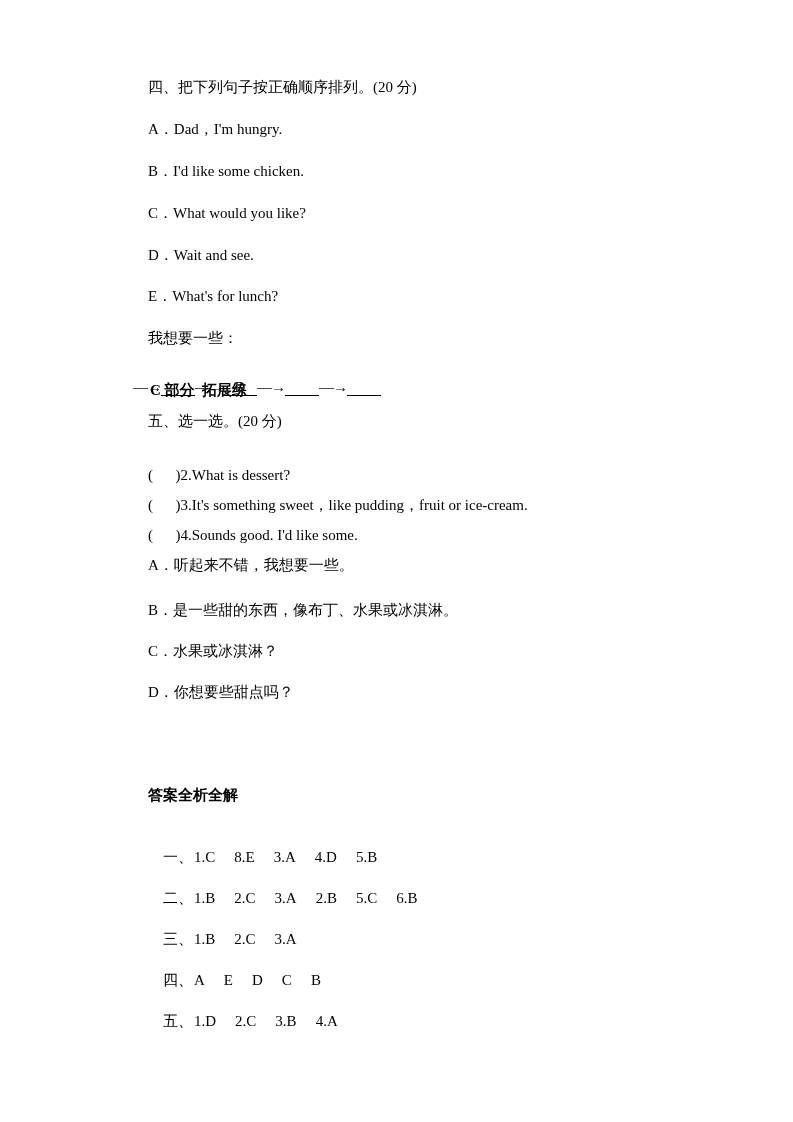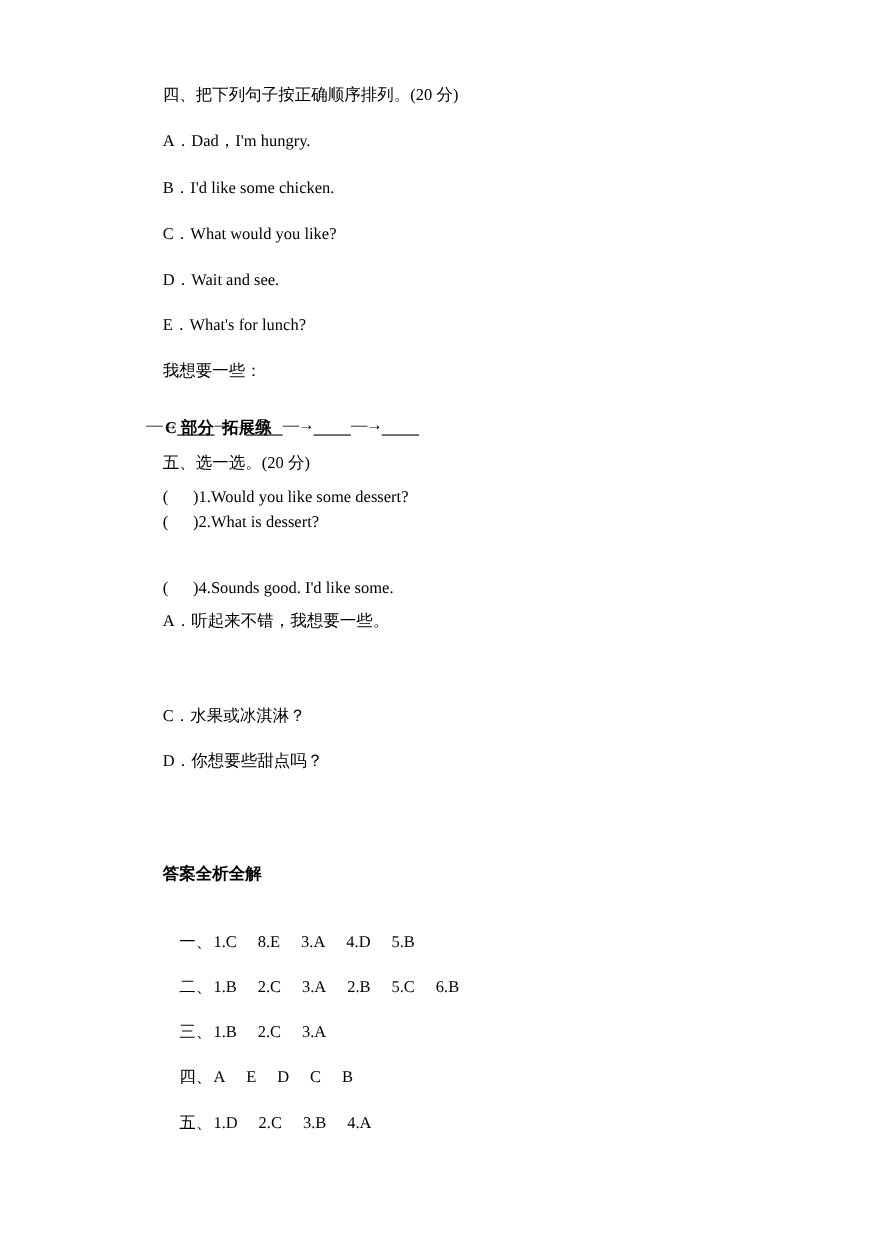--- a/index.html
+++ b/index.html
@@ -47,24 +47,25 @@
   <div class="line" style="top:287px">E．What's for lunch?</div>
   <div class="line" style="top:329px">我想要一些：</div>
 
   <div class="line order-line" style="top:360px">
     <span class="arrow">—→</span><span class="blank"></span><span class="arrow">—→</span><span class="blank">D</span><span class="arrow">—→</span><span class="blank"></span><span class="arrow">—→</span><span class="blank"></span>
   </div>
 
   <div class="line bold" style="top:381px;left:150px">C 部分  拓展练</div>
 
   <div class="line" style="top:412px">五、选一选。(20 分)</div>
-  <div class="line" style="top:443px">(      )1.Would you like some dessert?</div>
   <div class="line" style="top:466px">(      )2.What is dessert?</div>
+  <div class="line" style="top:496px">(      )3.It's something sweet，like pudding，fruit or ice-cream.</div>
   <div class="line" style="top:526px">(      )4.Sounds good. I'd like some.</div>
   <div class="line" style="top:556px">A．听起来不错，我想要一些。</div>
+  <div class="line" style="top:601px">B．是一些甜的东西，像布丁、水果或冰淇淋。</div>
   <div class="line" style="top:642px">C．水果或冰淇淋？</div>
   <div class="line" style="top:683px">D．你想要些甜点吗？</div>
 
   <div class="line bold" style="top:786px">答案全析全解</div>
 
   <div class="line ans-row" style="top:830px">
     <span class="ans-prefix">一、</span><span class="ans-items"><span class="ans-item">1.C</span><span class="ans-item">8.E</span><span class="ans-item">3.A</span><span class="ans-item">4.D</span><span class="ans-item">5.B</span></span>
   </div>
   <div class="line ans-row" style="top:871px">
     <span class="ans-prefix">二、</span><span class="ans-items"><span class="ans-item">1.B</span><span class="ans-item">2.C</span><span class="ans-item">3.A</span><span class="ans-item">2.B</span><span class="ans-item">5.C</span><span class="ans-item">6.B</span></span>

